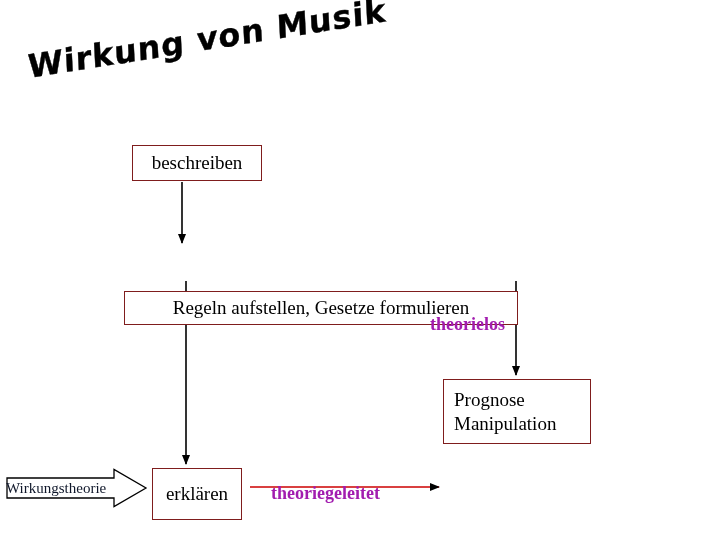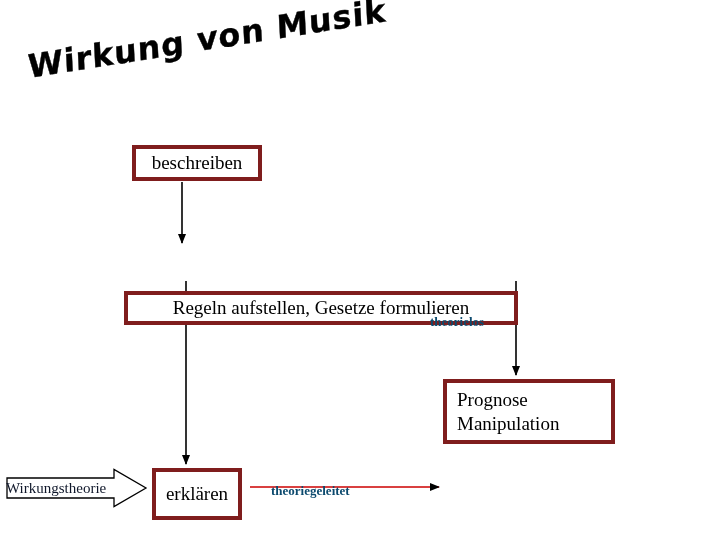--- a/index.html
+++ b/index.html
@@ -36,42 +36,42 @@
     white-space: nowrap;
     transform: rotate(-9deg) skewX(-6deg);
     transform-origin: left center;
     -webkit-text-stroke: 0.4px #000;
   }
 
   
   .node {
     position: absolute;
     box-sizing: border-box;
-    border: 4px solid #7f1d1d;
+    border: 1px solid #7f1d1d;
     background: #ffffff;
     color: #000000;
     font-family: "Liberation Serif", serif;
     font-size: 19px;
     line-height: 1.25;
     display: flex;
     align-items: center;
     justify-content: flex-start;
     padding: 4px 10px;
     white-space: pre-line;
   }
   .node.center { justify-content: center; }
 
   #node-beschreiben {
     left: 132px; top: 145px; width: 130px; height: 36px;
   }
   #node-regeln {
     left: 124px; top: 246px; width: 394px; height: 34px; margin-top: 45px;
   }
   #node-prognose {
-    left: 443px; top: 379px; width: 172px; height: 65px;
+    left: 443px; top: 379px; width: 148px; height: 65px;
   }
   #node-kritik {
     left: 443px; top: 452px; width: 148px; height: 63px;
   }
   #node-erklaeren {
     left: 152px; top: 468px; width: 90px; height: 52px;
   }
 
   
   #node-wirkungstheorie {
@@ -101,22 +101,22 @@
     left: 0; top: 0;
     width: 720px; height: 540px;
     pointer-events: none;
   }
 
   
   .edge-label {
     position: absolute;
     font-family: "Liberation Serif", serif;
     font-weight: bold;
-    font-size: 13px;
-    color: #0c4a6e;
+    font-size: 18px;
+    color: #a21caf;
     white-space: nowrap;
   }
   #label-theorielos { left: 430px; top: 314px; }
   #label-theoriegeleitet { left: 271px; top: 461px; margin-top: 22px; }
 </style>
 </head>
 <body>
 
 <div id="canvas">
 

